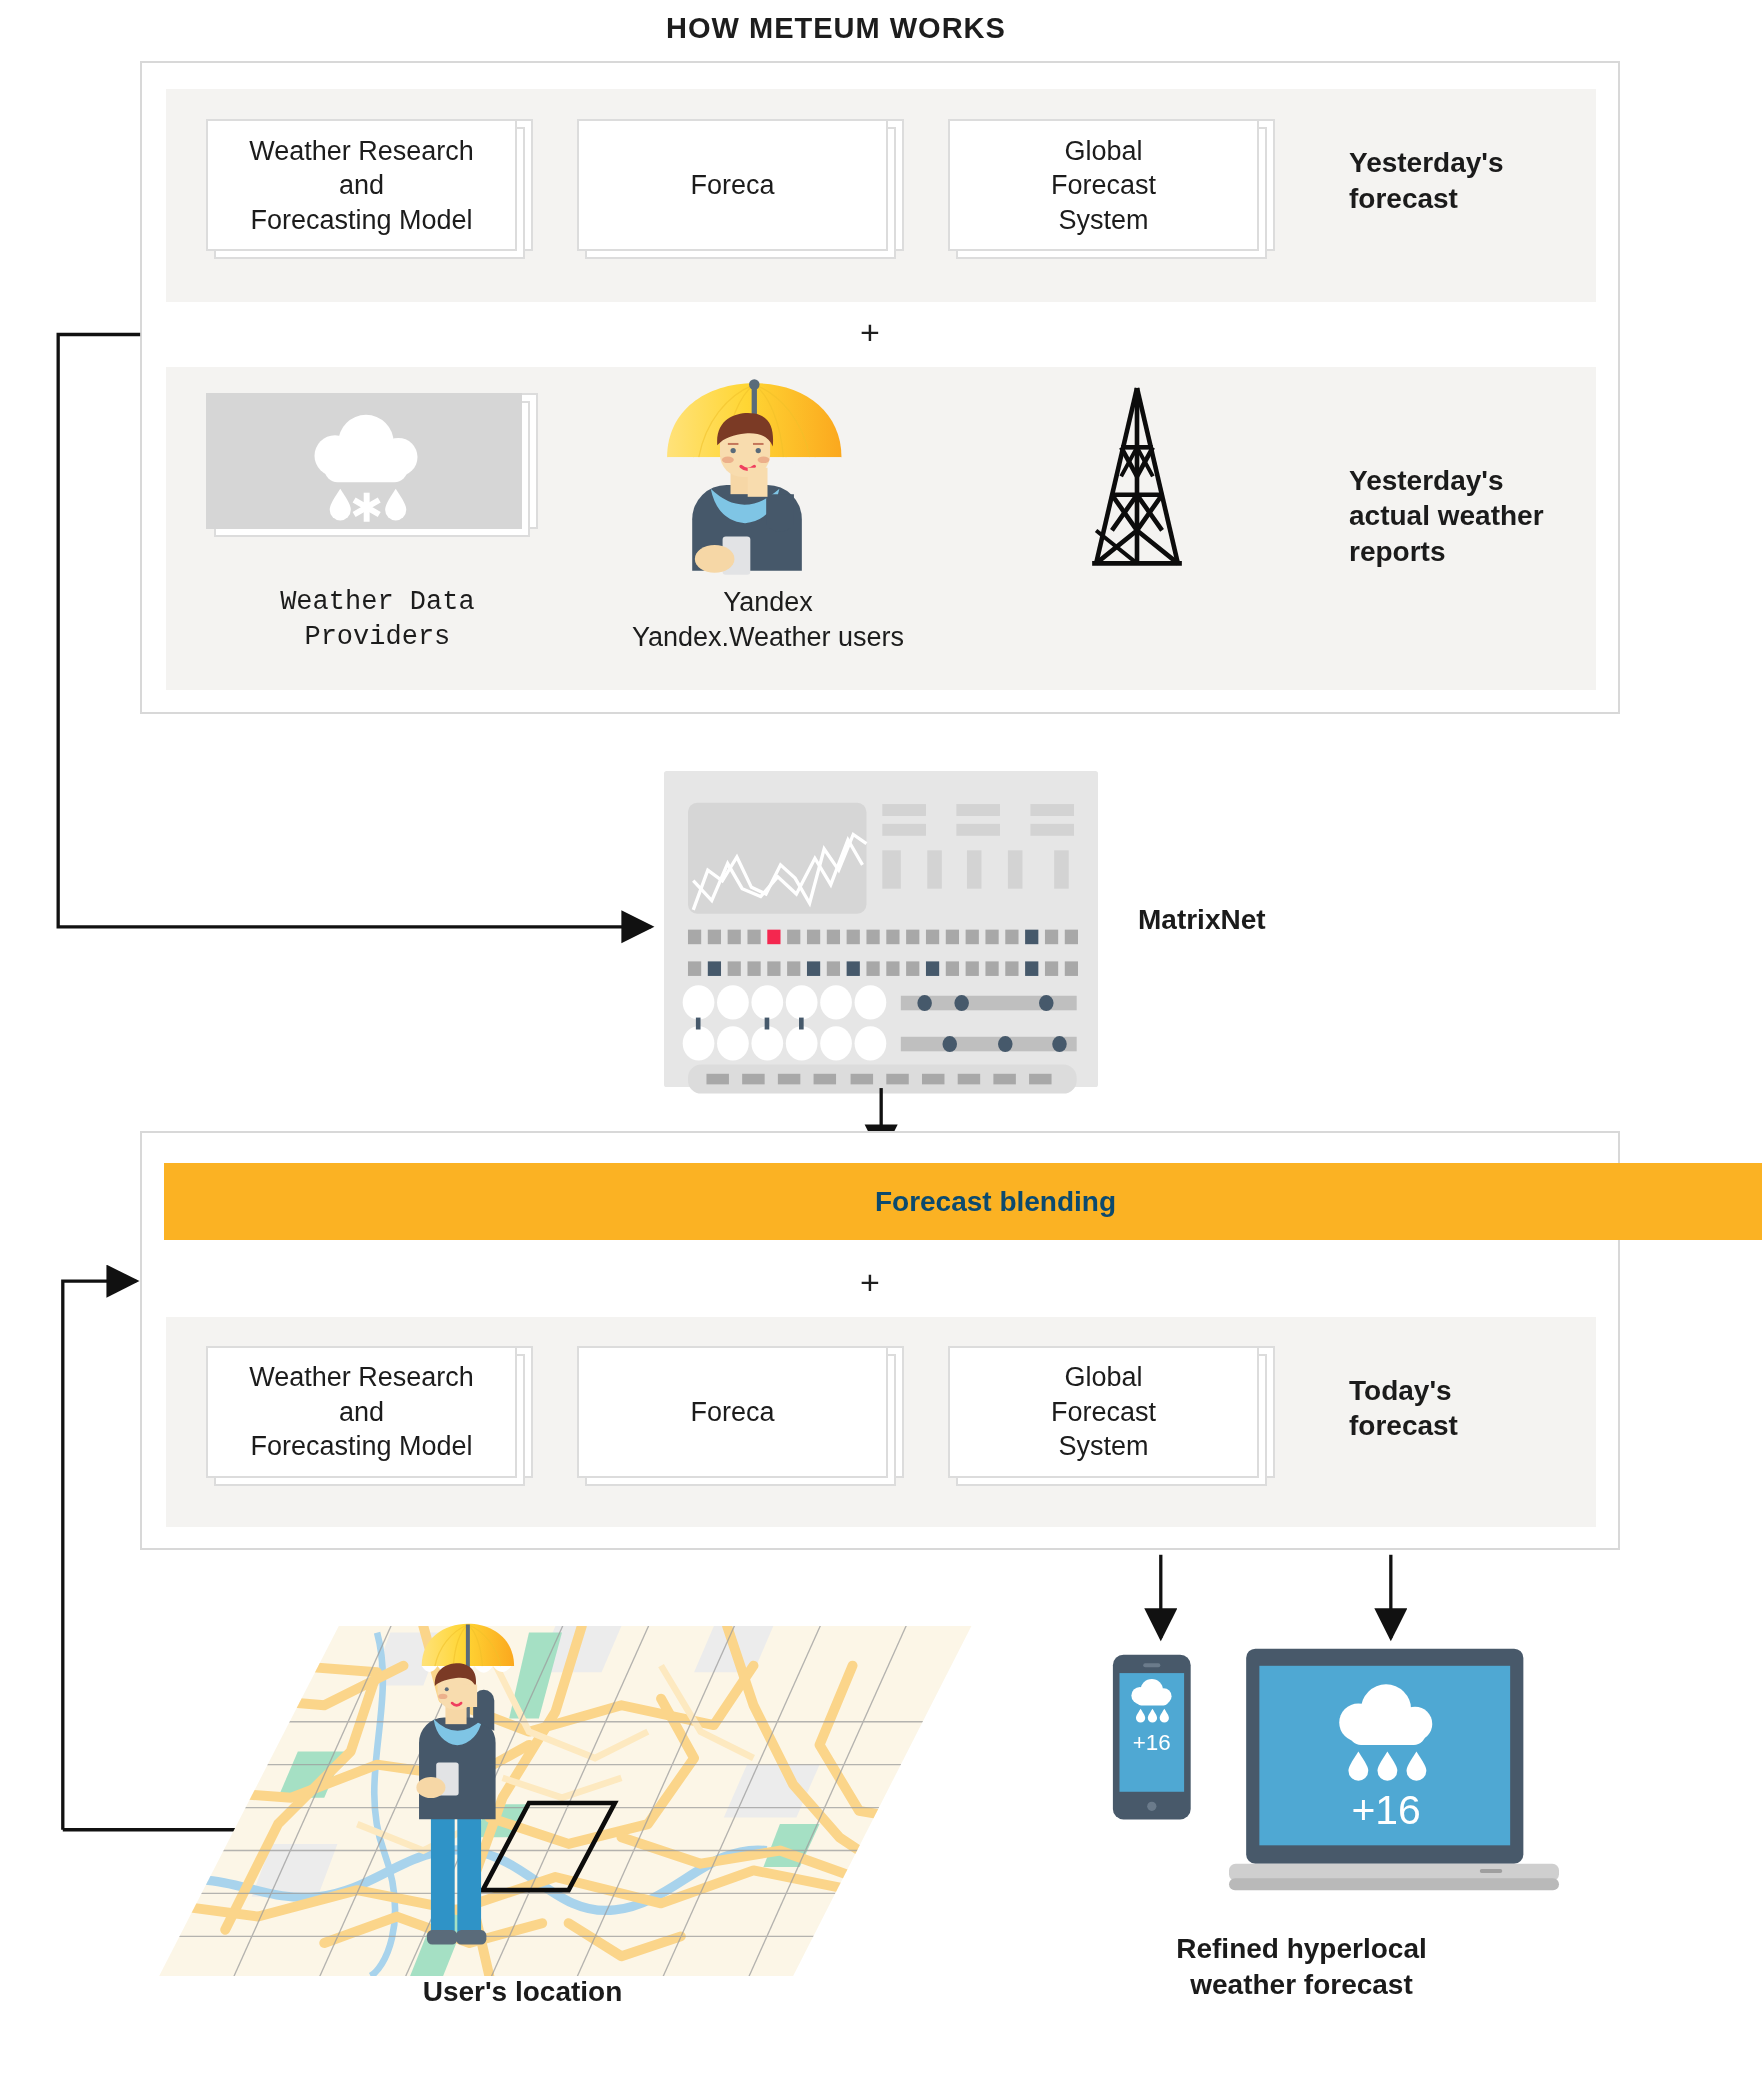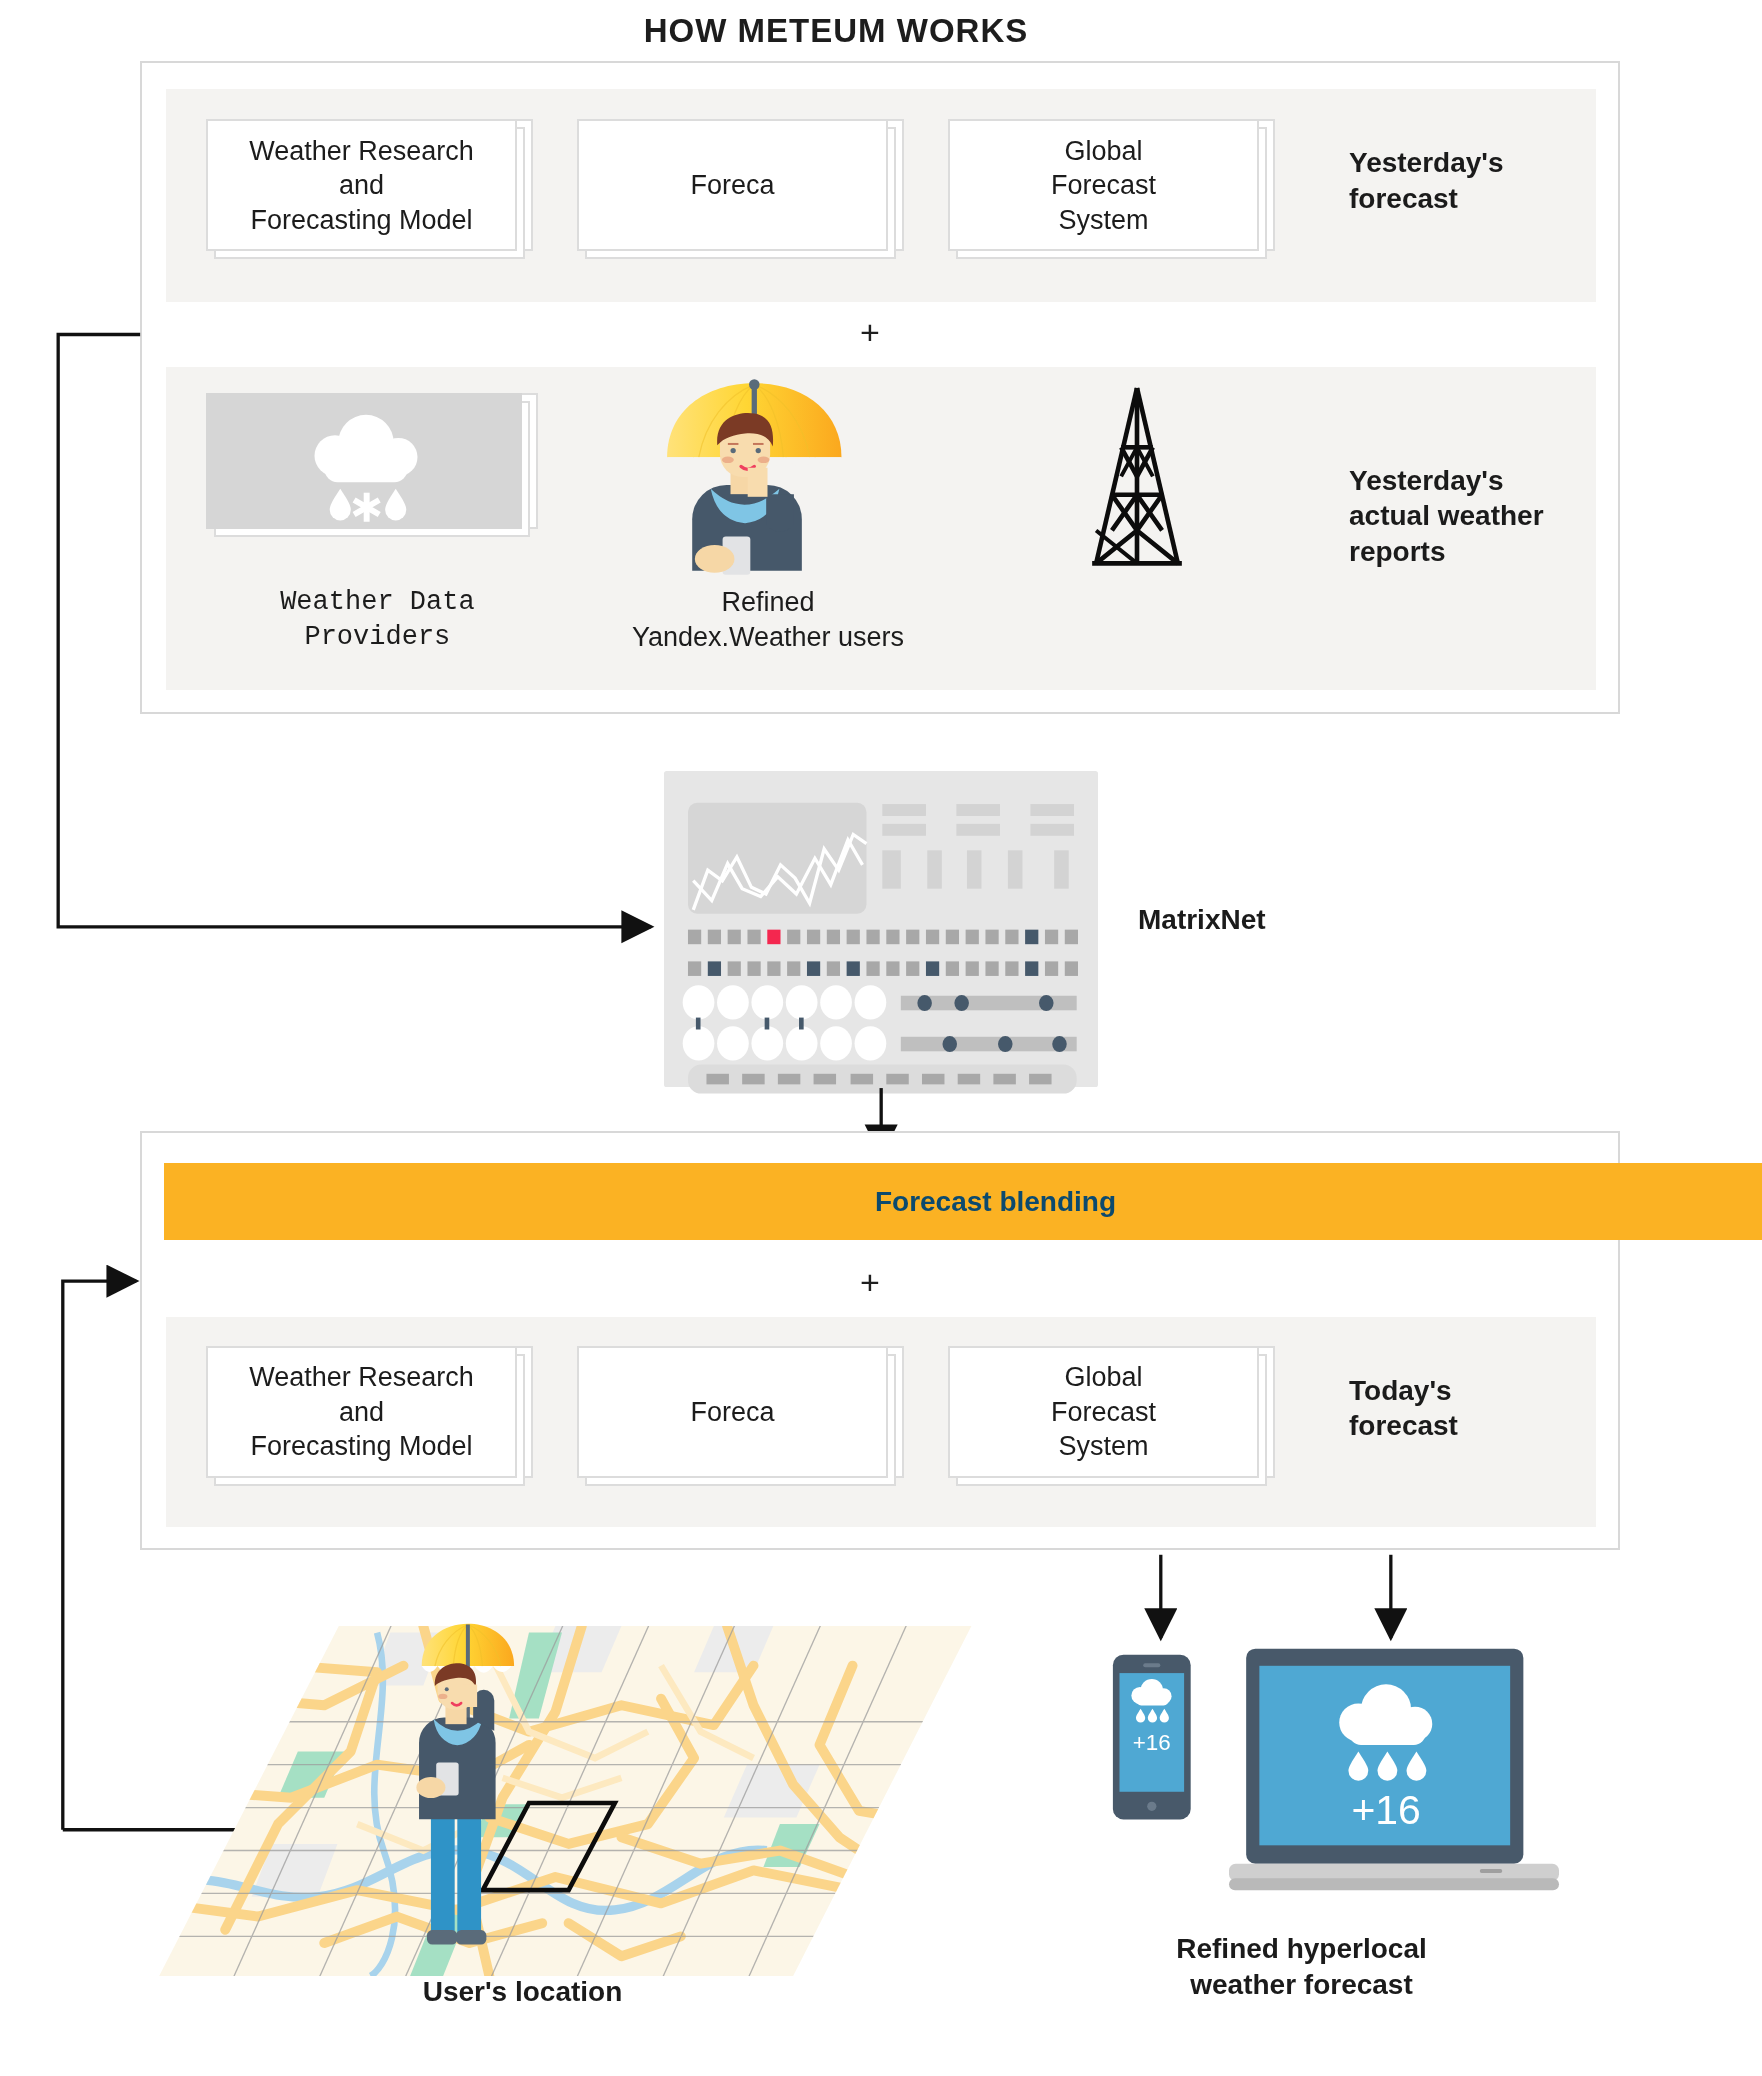--- a/index.html
+++ b/index.html
@@ -6,21 +6,21 @@
   body{
     width:1763px;height:2077px;position:relative;overflow:hidden;
     font-family:"Liberation Sans","DejaVu Sans",sans-serif;
     color:#1f1f1f;
   }
   .abs{position:absolute;}
 
   
   #title{
     top:12px;left:0;width:1672px;text-align:center;
-    font-size:33px;font-weight:bold;letter-spacing:1px;color:#1d1d1d;
+    font-size:29px;font-weight:bold;letter-spacing:1px;color:#1d1d1d;
   }
 
   
   .panel{border:2px solid #d8d8d8;background:#ffffff;box-sizing:border-box;}
   #panel-top{left:140px;top:61px;width:1480px;height:653px;}
   #panel-bottom{left:140px;top:1131px;width:1480px;height:419px;}
 
   
   .band{background:#f4f3f1;box-sizing:border-box;position:absolute;}
   #band-yesterday-forecast{left:24px;top:26.4px;width:1430px;height:213px;}
@@ -206,21 +206,21 @@
         <path d="M150 132 q10 9 20 0" stroke="#ef3f5f" stroke-width="5" fill="none" stroke-linecap="round"></path>
 
         <path d="M188 174 l0 46 a26 26 0 0 0 42 0 l0 -46 Z" fill="#46586a"></path>
         <rect x="160" y="134" width="30" height="44" fill="#f8dcae"></rect>
 
         <rect x="122" y="238" width="42" height="58" rx="5" fill="#e2e3e5"></rect>
         <ellipse cx="110" cy="272" rx="30" ry="21" fill="#f6d7a6"></ellipse>
       </svg>
     </div>
     <div class="abs caption" style="left:397px;top:218px;width:410px;">
-      <span>Refined</span><br>
+      <span>Yandex</span><br>
       <span>Yandex.Weather users</span>
     </div>
 
     <div class="abs" style="left:872px;top:17px;width:198px;height:186px;">
       <svg width="198" height="186" viewBox="0 0 300 282">
         <g stroke="#0c0c0c" stroke-width="7" fill="none" stroke-linejoin="miter">
           <path d="M150 6 L88 272"></path>
           <path d="M150 6 L212 272"></path>
           <line x1="150" y1="6" x2="150" y2="272"></line>
           <line x1="82" y1="272" x2="218" y2="272"></line>

